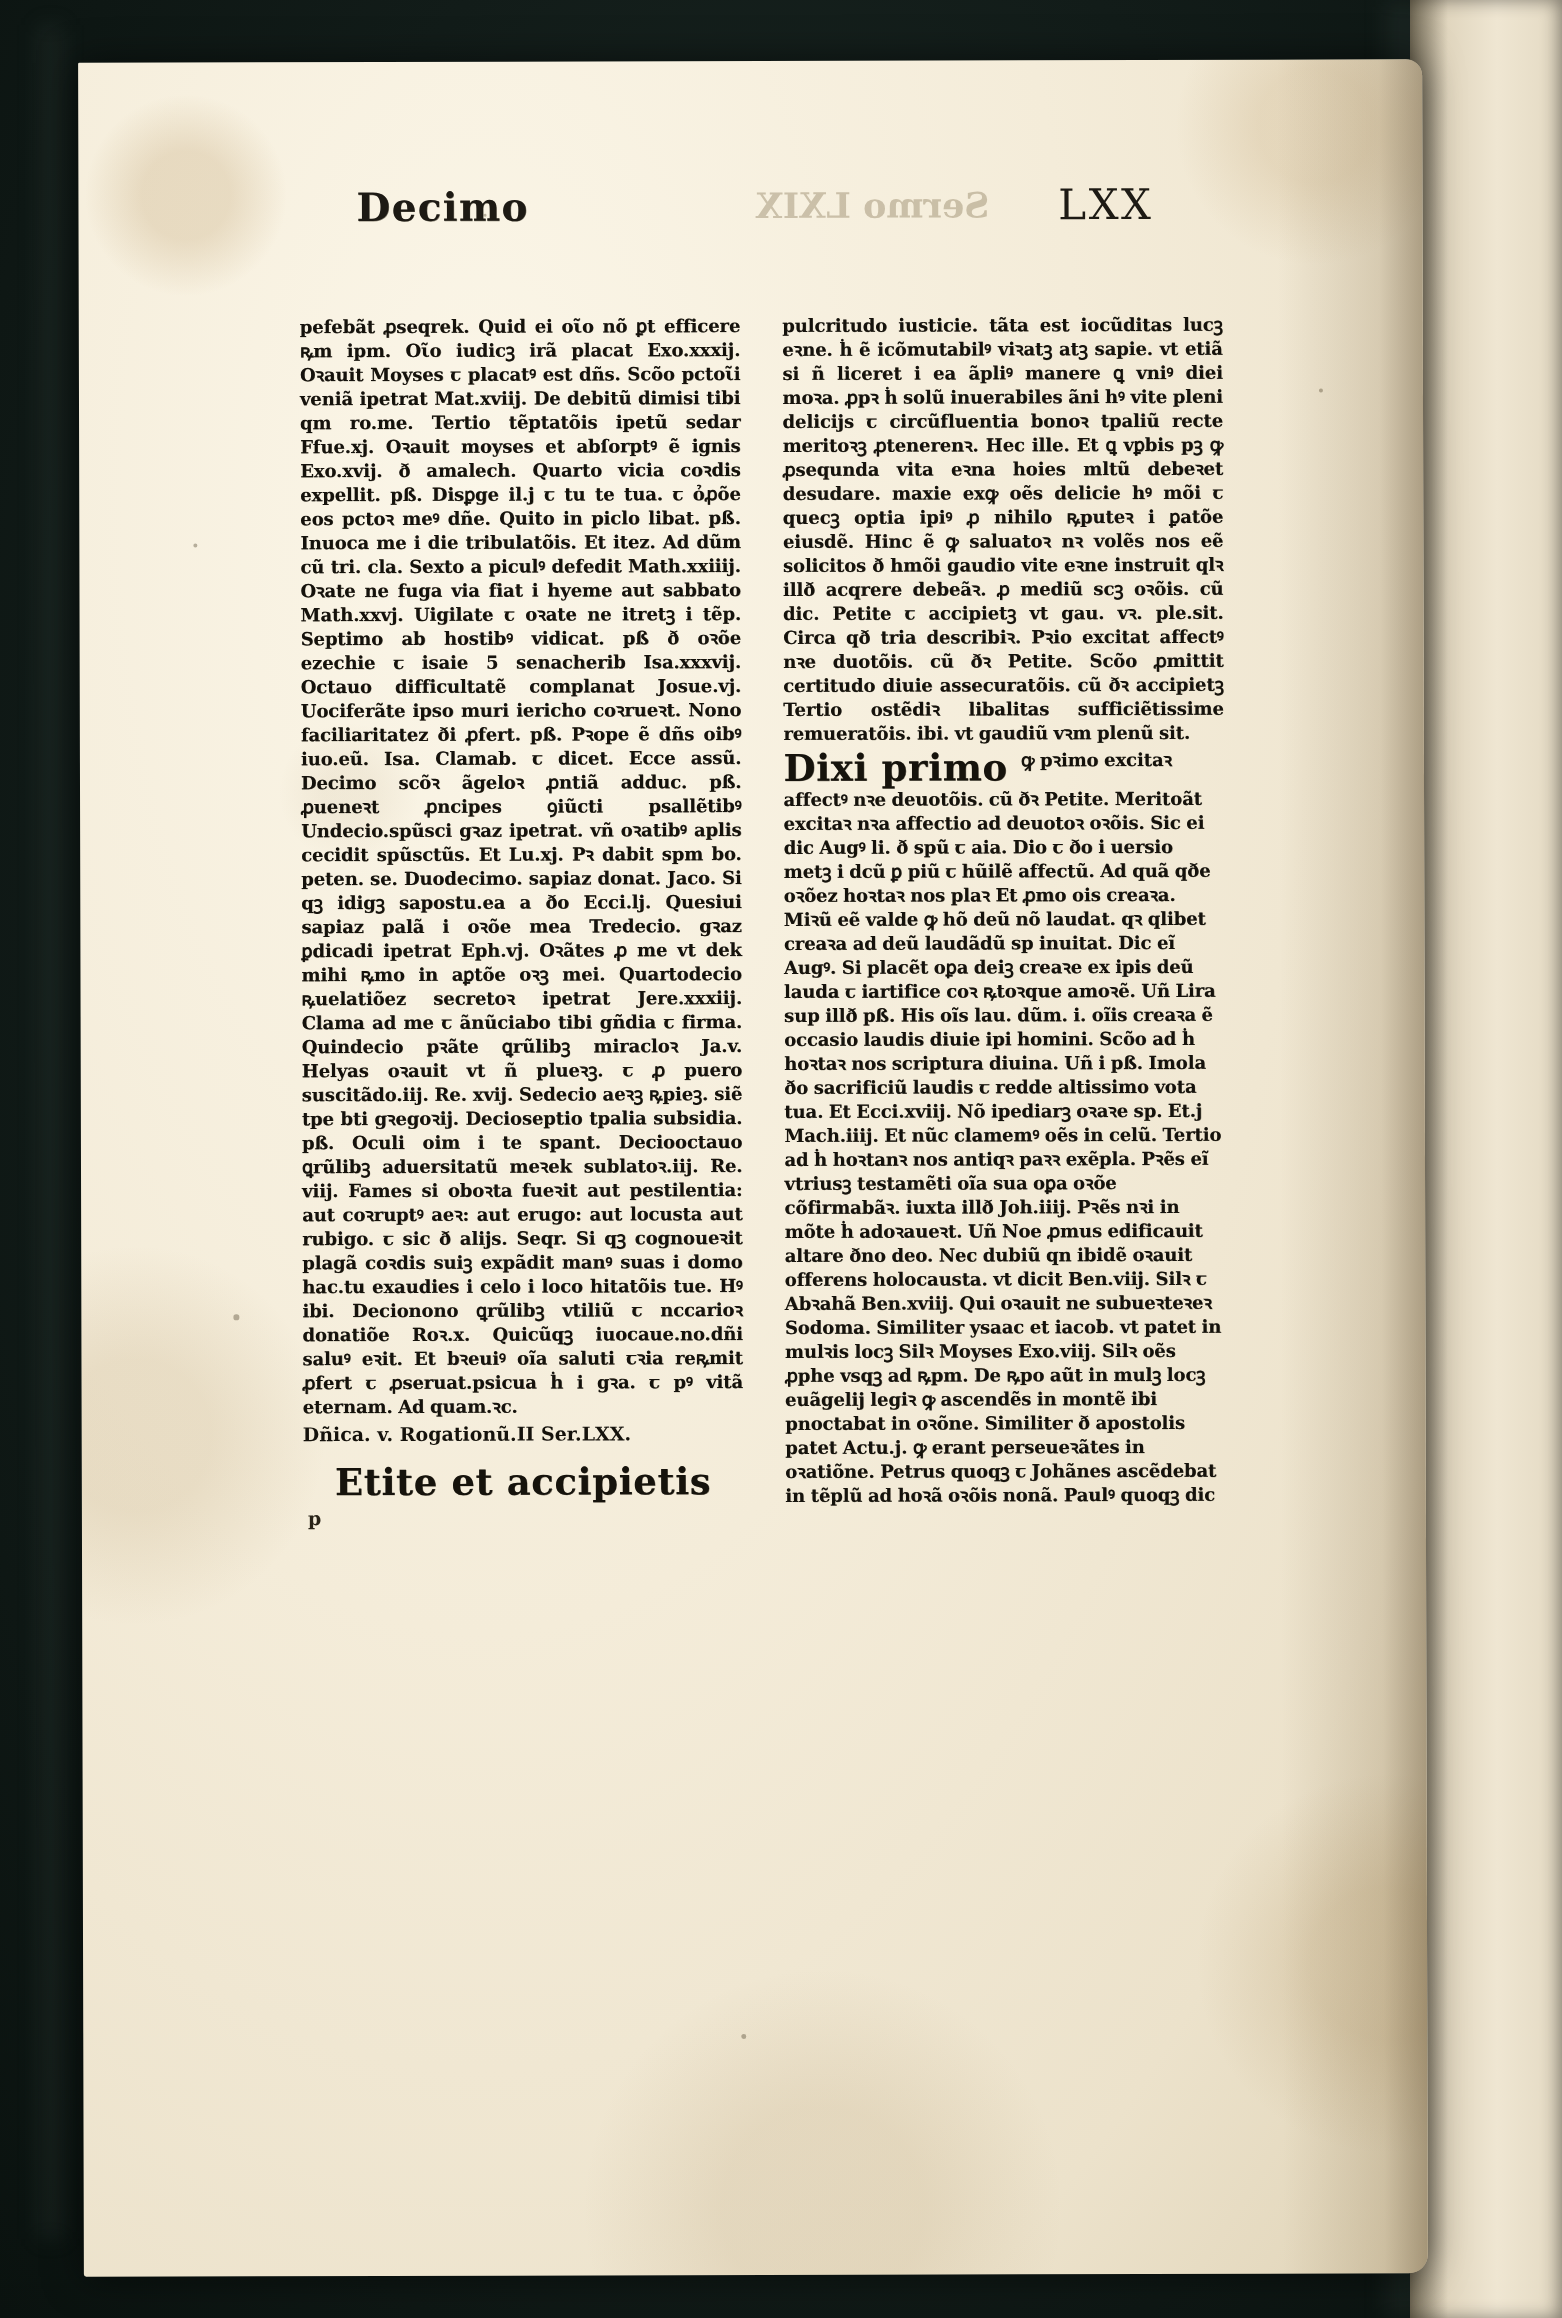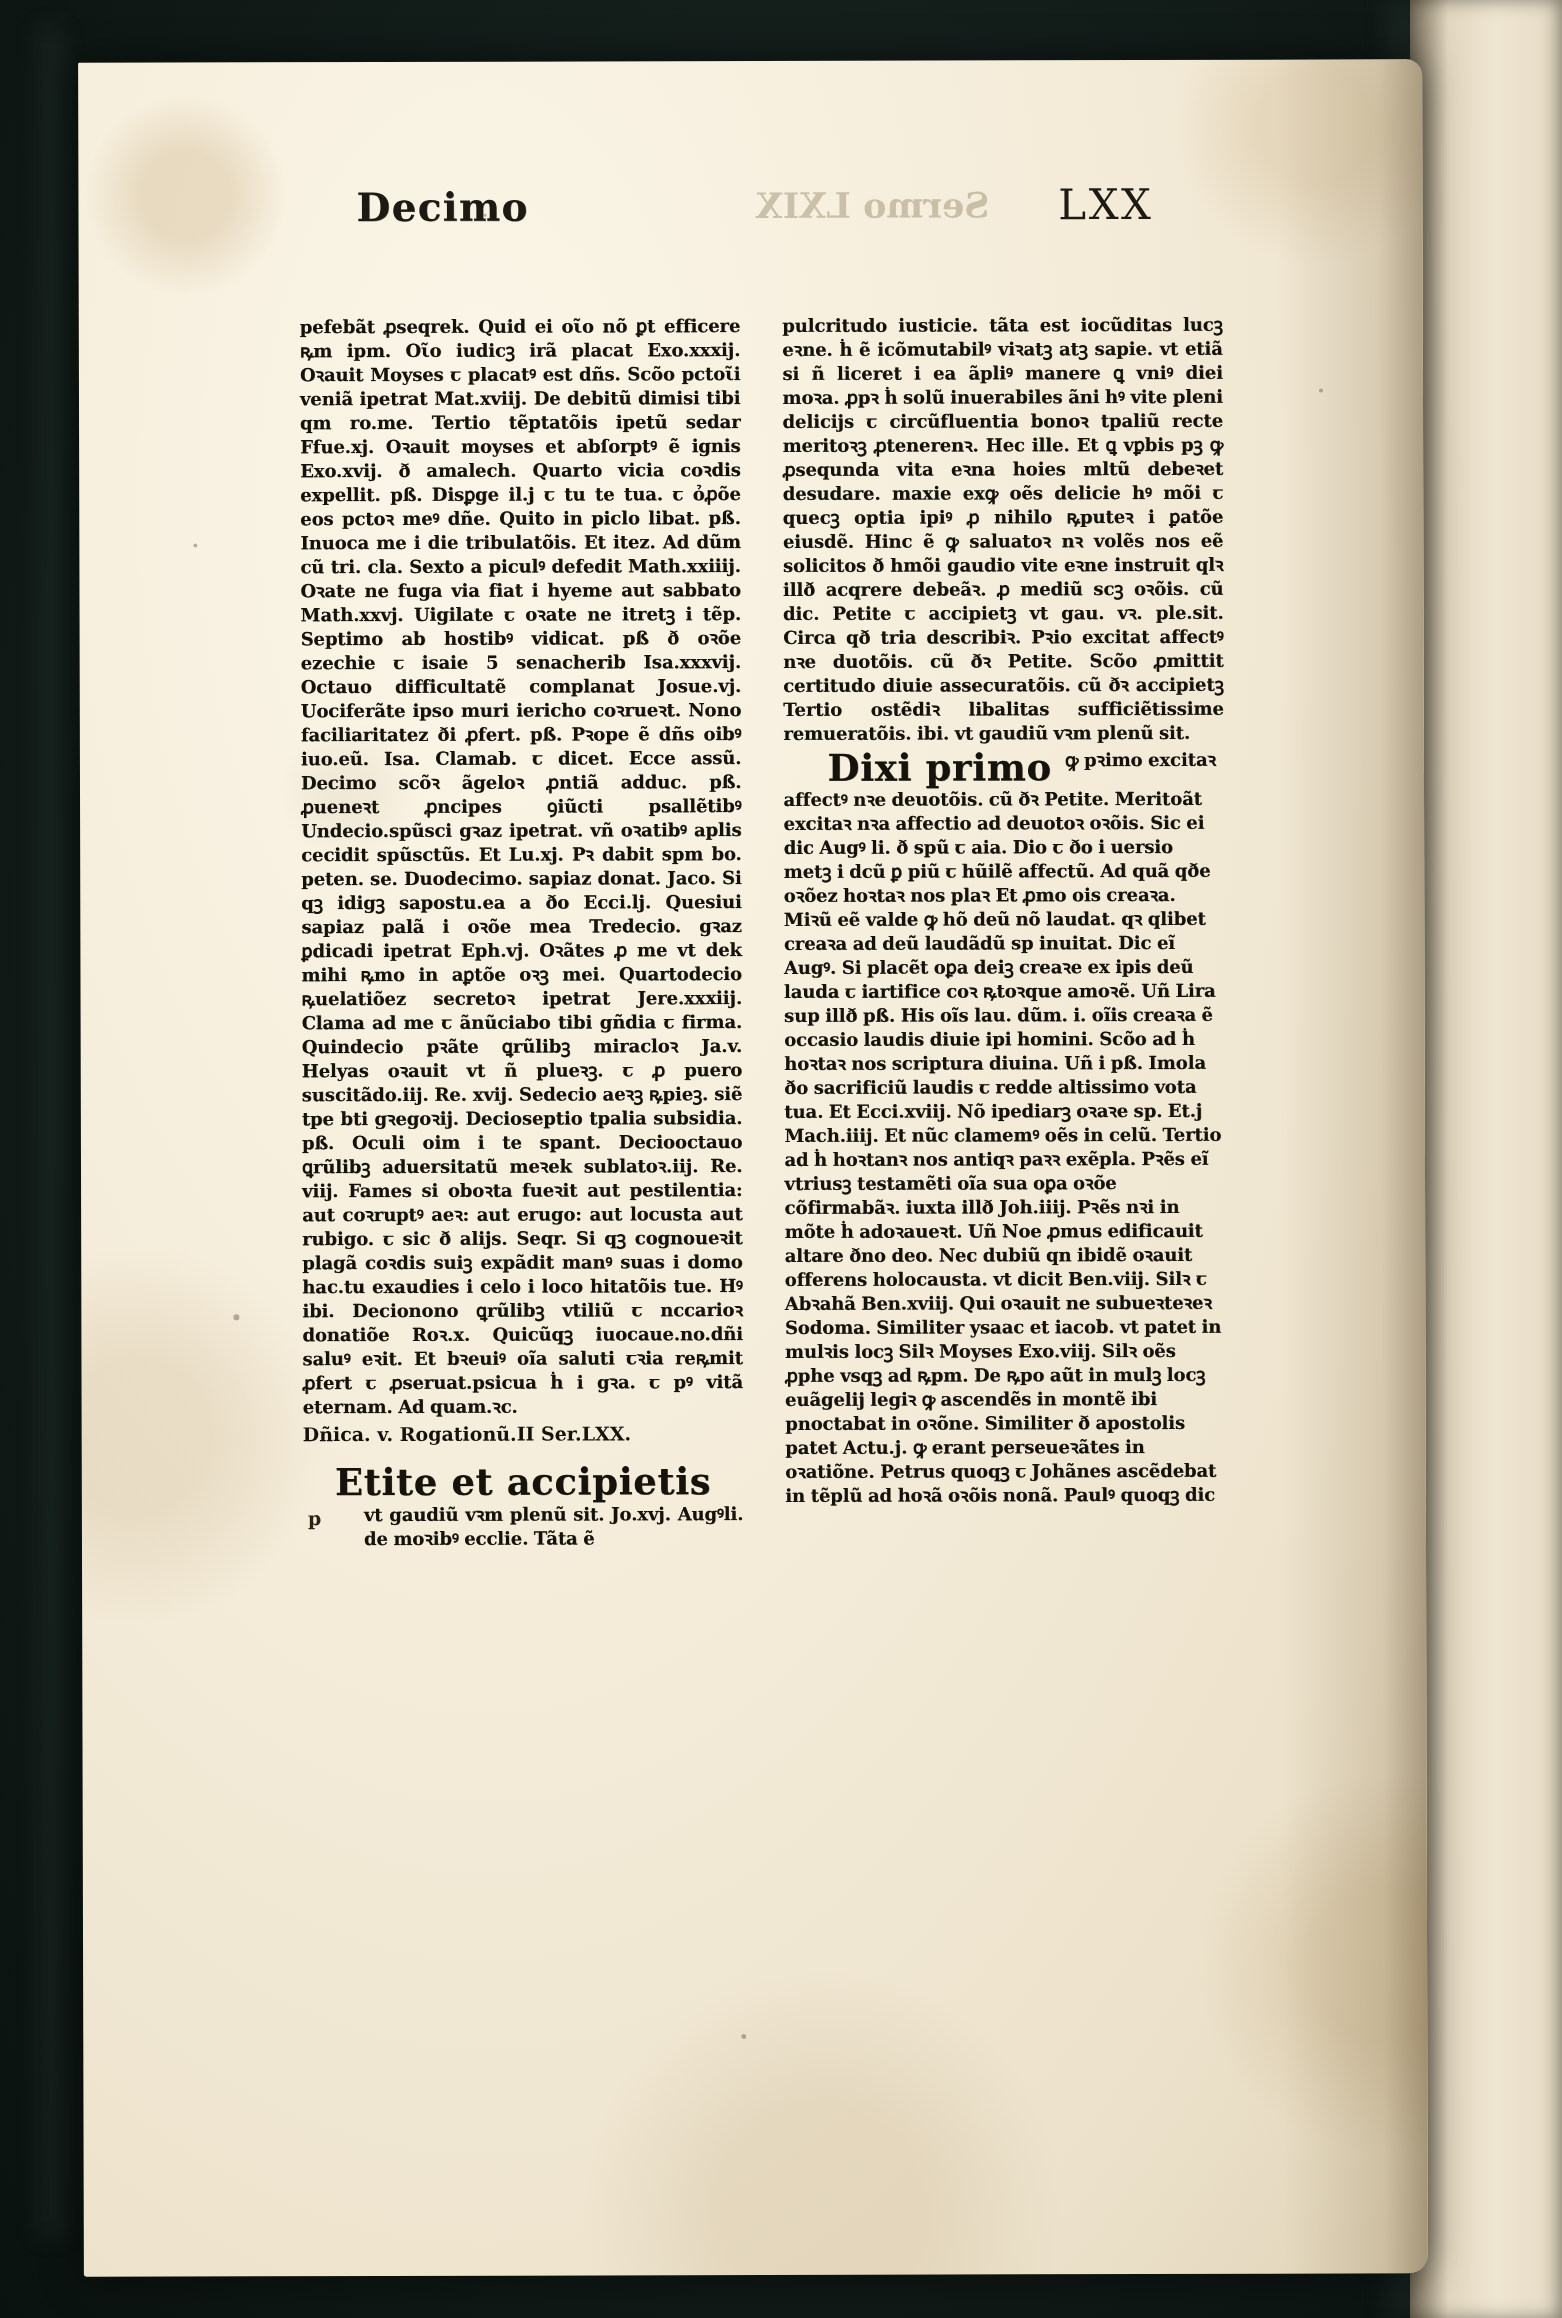--- a/index.html
+++ b/index.html
@@ -186,21 +186,20 @@
     font-family: "DejaVu Serif", serif;
     font-weight: 700;
     font-size: 37px;
     line-height: 39px;
     color: #16130c;
     letter-spacing: 0.6px;
     display: inline-block;
     vertical-align: top;
     margin-right: 10px;
     text-shadow: 0.4px 0.3px 0 rgba(35,27,14,0.55);
-    margin-left: 44px;
   }
 
   
   .guide-letter {
     position: absolute;
     left: 5px;
     font-family: "DejaVu Serif", serif;
     font-size: 19px;
     font-weight: 700;
     color: #2a2418;
@@ -246,21 +245,20 @@
       <div id="columns">
 
         <div class="column">
           <div class="col-text">
             <p>pefebãt ꝓseqrek. Quid ei oῖo nõ ꝑt efficere ꝶm ipm. Oῖo iudicꝫ irã placat Exo.xxxij. Oꝛauit Moyses ꞇ placatꝰ est dñs. Scõo pctoῖi veniã ipetrat Mat.xviij. De debitũ dimisi tibi qm ro.me. Tertio tẽptatõis ipetũ sedar Ffue.xj. Oꝛauit moyses et abſorptꝰ ẽ ignis Exo.xvij. ð amalech. Quarto vicia coꝛdis expellit. pß. Disꝑge il.j ꞇ tu te tua. ꞇ ỏꝓõe eos pctoꝛ meꝰ dñe. Quito in piclo libat. pß. Inuoca me i die tribulatõis. Et itez. Ad dũm cũ tri. cla. Sexto a piculꝰ defedit Math.xxiiij. Oꝛate ne fuga via fiat i hyeme aut sabbato Math.xxvj. Uigilate ꞇ oꝛate ne itretꝫ i tẽp. Septimo ab hostibꝰ vidicat. pß ð oꝛõe ezechie ꞇ isaie 5 senacherib Isa.xxxvij. Octauo difficultatẽ complanat Josue.vj. Uociferãte ipso muri iericho coꝛrueꝛt. Nono faciliaritatez ði ꝓfert. pß. Pꝛope ẽ dñs oibꝰ iuo.eũ. Isa. Clamab. ꞇ dicet. Ecce assũ. Decimo scõꝛ ãgeloꝛ ꝓntiã adduc. pß. ꝓueneꝛt ꝓncipes ꝯiũcti psallẽtibꝰ Undecio.spũsci gꝛaz ipetrat. vñ oꝛatibꝰ aplis cecidit spũsctũs. Et Lu.xj. Pꝛ dabit spm bo. peten. se. Duodecimo. sapiaz donat. Jaco. Si qꝫ idigꝫ sapostu.ea a ðo Ecci.lj. Quesiui sapiaz palã i oꝛõe mea Tredecio. gꝛaz ꝑdicadi ipetrat Eph.vj. Oꝛãtes ꝓ me vt dek mihi ꝶmo in aꝑtõe oꝛꝫ mei. Quartodecio ꝶuelatiõez secretoꝛ ipetrat Jere.xxxiij. Clama ad me ꞇ ãnũciabo tibi gñdia ꞇ firma. Quindecio pꝛãte ꝗrũlibꝫ miracloꝛ Ja.v. Helyas oꝛauit vt ñ plueꝛꝫ. ꞇ ꝓ puero suscitãdo.iij. Re. xvij. Sedecio aeꝛꝫ ꝶpieꝫ. siẽ tpe bti gꝛegoꝛij. Decioseptio tpalia subsidia. pß. Oculi oim i te spant. Deciooctauo ꝗrũlibꝫ aduersitatũ meꝛek sublatoꝛ.iij. Re. viij. Fames si oboꝛta fueꝛit aut pestilentia: aut coꝛruptꝰ aeꝛ: aut erugo: aut locusta aut rubigo. ꞇ sic ð alijs. Seqr. Si qꝫ cognoueꝛit plagã coꝛdis suiꝫ expãdit manꝰ suas i domo hac.tu exaudies i celo i loco hitatõis tue. Hꝰ ibi. Decionono ꝗrũlibꝫ vtiliũ ꞇ nccarioꝛ donatiõe Roꝛ.x. Quicũqꝫ iuocaue.no.dñi saluꝰ eꝛit. Et bꝛeuiꝰ oĩa saluti ꞇꝛia reꝶmit ꝓfert ꞇ ꝓseruat.psicua ḣ i gꝛa. ꞇ pꝰ vitã eternam. Ad quam.ꝛc.</p>
           </div>
           <div class="rubric-line">Dñica. v. Rogationũ.II   Ser.LXX.</div>
           <div class="incipit">Etite et accipietis</div>
           <div style="position:relative;">
             <span class="guide-letter" style="top:3.8px;">p</span>
-            <div class="col-text after-incipit">vt gaudiũ vꝛm plenũ sit. Jo.xvj. Augꝰli. de moꝛibꝰ ecclie. Tãta ẽ</div>
           </div>
         </div>
 
         <div class="column">
           <div class="col-text">
             <p>pulcritudo iusticie. tãta est iocũditas lucꝫ eꝛne. ḣ ẽ icõmutabilꝰ viꝛatꝫ atꝫ sapie. vt etiã si ñ liceret i ea ãpliꝰ manere ꝗ vniꝰ diei moꝛa. ꝓpꝛ ḣ solũ inuerabiles ãni hꝰ vite pleni delicijs ꞇ circũfluentia bonoꝛ tpaliũ recte meritoꝛꝫ ꝓtenerenꝛ. Hec ille. Et ꝗ vꝑbis pꝫ ꝙ ꝓsequnda vita eꝛna hoies mltũ debeꝛet desudare. maxie exꝙ oẽs delicie hꝰ mõi ꞇ quecꝫ optia ipiꝰ ꝓ nihilo ꝶputeꝛ i ꝑatõe eiusdẽ. Hinc ẽ ꝙ saluatoꝛ nꝛ volẽs nos eẽ solicitos ð hmõi gaudio vite eꝛne instruit qlꝛ illð acqrere debeãꝛ. ꝓ mediũ scꝫ oꝛõis. cũ dic. Petite ꞇ accipietꝫ vt gau. vꝛ. ple.sit. Circa qð tria describiꝛ. Pꝛio excitat affectꝰ nꝛe duotõis. cũ ðꝛ Petite. Scõo ꝓmittit certitudo diuie assecuratõis. cũ ðꝛ accipietꝫ Tertio ostẽdiꝛ libalitas sufficiẽtissime remueratõis. ibi. vt gaudiũ vꝛm plenũ sit.</p>
           </div>
           <div class="right-col-flow">
             <span class="incipit-right">Dixi primo</span>
             <span class="col-text" style="display:inline;">ꝙ pꝛimo excitaꝛ affectꝰ nꝛe deuotõis. cũ ðꝛ Petite. Meritoãt excitaꝛ nꝛa affectio ad deuotoꝛ oꝛõis. Sic ei dic Augꝰ li. ð spũ ꞇ aia. Dio ꞇ ðo i uersio metꝫ i dcũ ꝑ piũ ꞇ hũilẽ affectũ. Ad quã qðe oꝛõez hoꝛtaꝛ nos plaꝛ Et ꝓmo ois creaꝛa. Miꝛũ eẽ valde ꝙ hõ deũ nõ laudat. qꝛ qlibet creaꝛa ad deũ laudãdũ sp inuitat. Dic eĩ Augꝰ. Si placẽt oꝑa deiꝫ creaꝛe ex ipis deũ lauda ꞇ iartifice coꝛ ꝶtoꝛque amoꝛẽ. Uñ Lira sup illð pß. His oĩs lau. dũm. i. oĩis creaꝛa ẽ occasio laudis diuie ipi homini. Scõo ad ḣ hoꝛtaꝛ nos scriptura diuina. Uñ i pß. Imola ðo sacrificiũ laudis ꞇ redde altissimo vota tua. Et Ecci.xviij. Nõ ipediarꝫ oꝛaꝛe sp. Et.j Mach.iiij. Et nũc clamemꝰ oẽs in celũ. Tertio ad ḣ hoꝛtanꝛ nos antiqꝛ paꝛꝛ exẽpla. Pꝛẽs eĩ vtriusꝫ testamẽti oĩa sua oꝑa oꝛõe cõfirmabãꝛ. iuxta illð Joh.iiij. Pꝛẽs nꝛi in mõte ḣ adoꝛaueꝛt. Uñ Noe ꝓmus edificauit altare ðno deo. Nec dubiũ qn ibidẽ oꝛauit offerens holocausta. vt dicit Ben.viij. Silꝛ ꞇ Abꝛahã Ben.xviij. Qui oꝛauit ne subueꝛteꝛeꝛ Sodoma. Similiter ysaac et iacob. vt patet in mulꝛis locꝫ Silꝛ Moyses Exo.viij. Silꝛ oẽs ꝓphe vsqꝫ ad ꝶpm. De ꝶpo aũt in mulꝫ locꝫ euãgelij legiꝛ ꝙ ascendẽs in montẽ ibi pnoctabat in oꝛõne. Similiter ð apostolis patet Actu.j. ꝙ erant perseueꝛãtes in oꝛatiõne. Petrus quoqꝫ ꞇ Johãnes ascẽdebat in tẽplũ ad hoꝛã oꝛõis nonã. Paulꝰ quoqꝫ dic</span>

